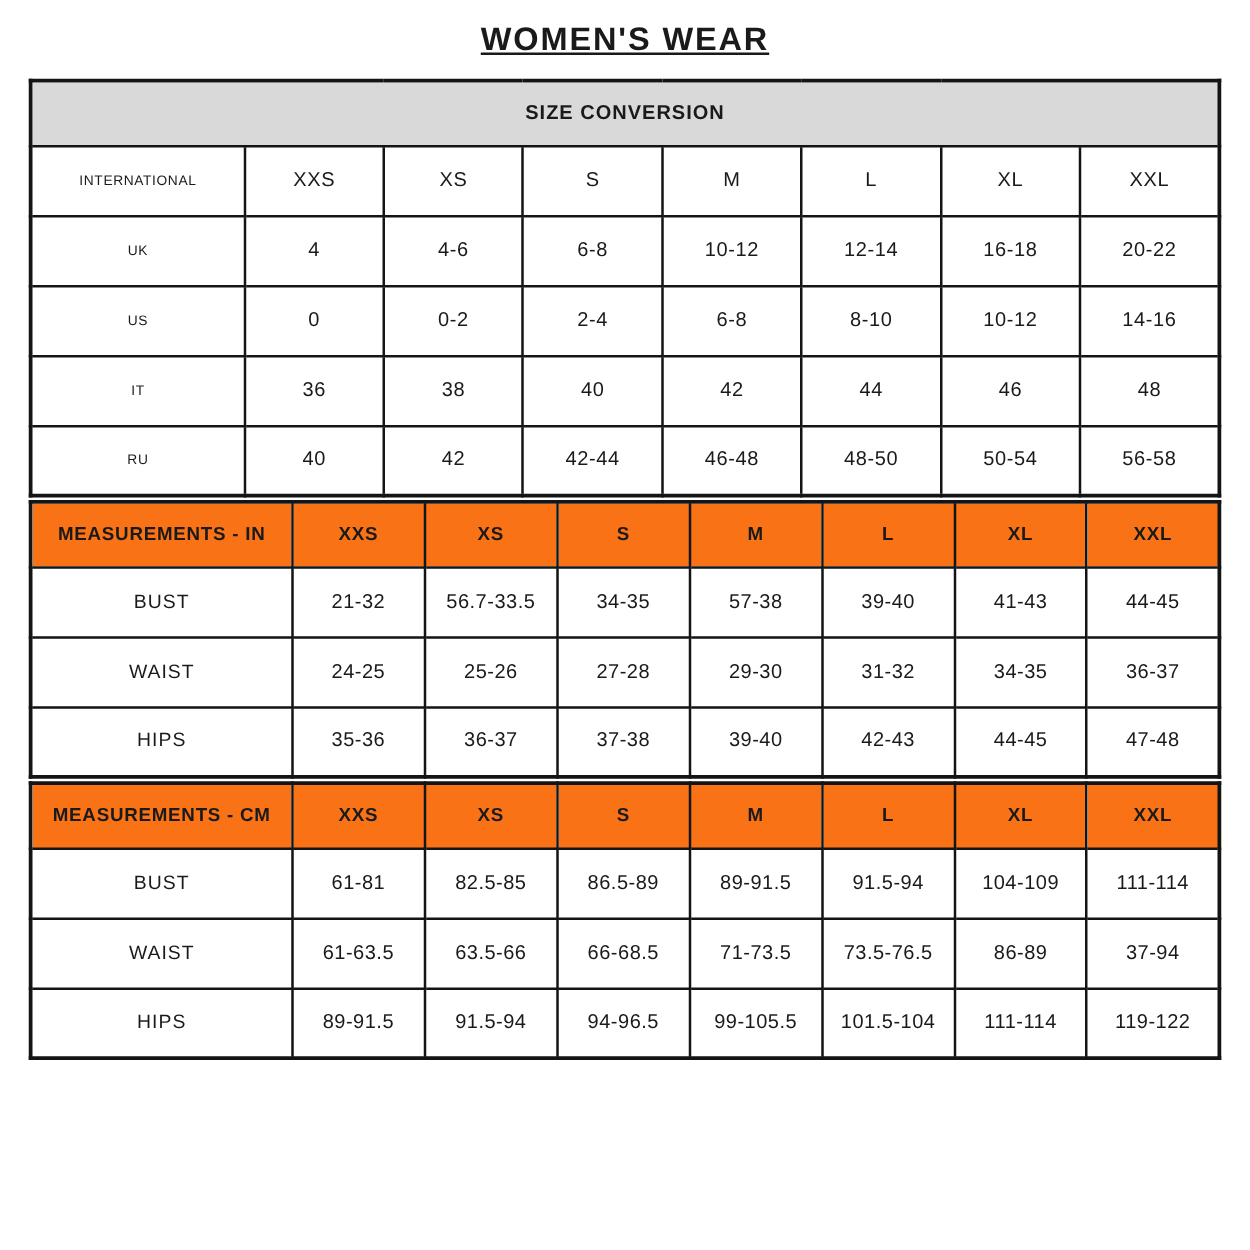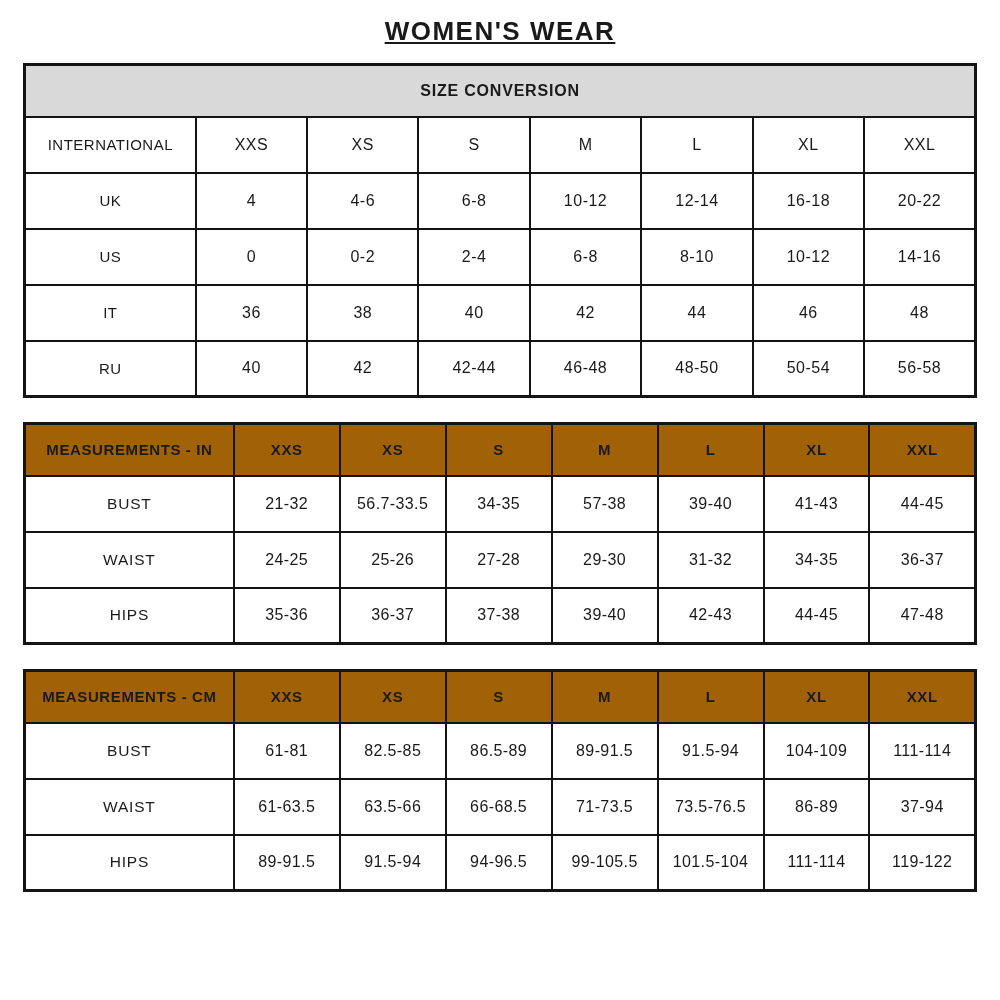--- a/index.html
+++ b/index.html
@@ -16,42 +16,42 @@
     font-weight: 700;
     letter-spacing: 1.5px;
     margin: 6px 0 16px 0;
     text-decoration: underline;
   }
   table.tbl {
     width: 100%;
     border-collapse: collapse;
     table-layout: fixed;
     border: 3px solid #141414;
-    margin-bottom: 24px;
+    margin-bottom: 2px;
   }
   table.tbl th, table.tbl td {
     border: 2px solid #141414;
     text-align: center;
     vertical-align: middle;
     overflow: hidden;
     white-space: nowrap;
   }
   
   .conv .banner {
     background: #d9d9d9;
     height: 52px;
     font-size: 16px;
     font-weight: 700;
     letter-spacing: 0.8px;
   }
   .conv td { height: 56px; font-size: 16px; font-weight: 400; letter-spacing: 0.5px; }
-  .conv td.rowlabel { font-size: 15px; }
+  .conv td.rowlabel { font-size: 11px; }
   
   .meas th {
-    background: #a16207;
+    background: #f97316;
     height: 52px;
     font-size: 15px;
     font-weight: 700;
     letter-spacing: 0.6px;
   }
   .meas td { height: 56px; font-size: 16px; font-weight: 400; letter-spacing: 0.4px; }
   .meas td.rowlabel { font-size: 15.5px; letter-spacing: 0.8px; }
 </style>
 </head>
 <body>

